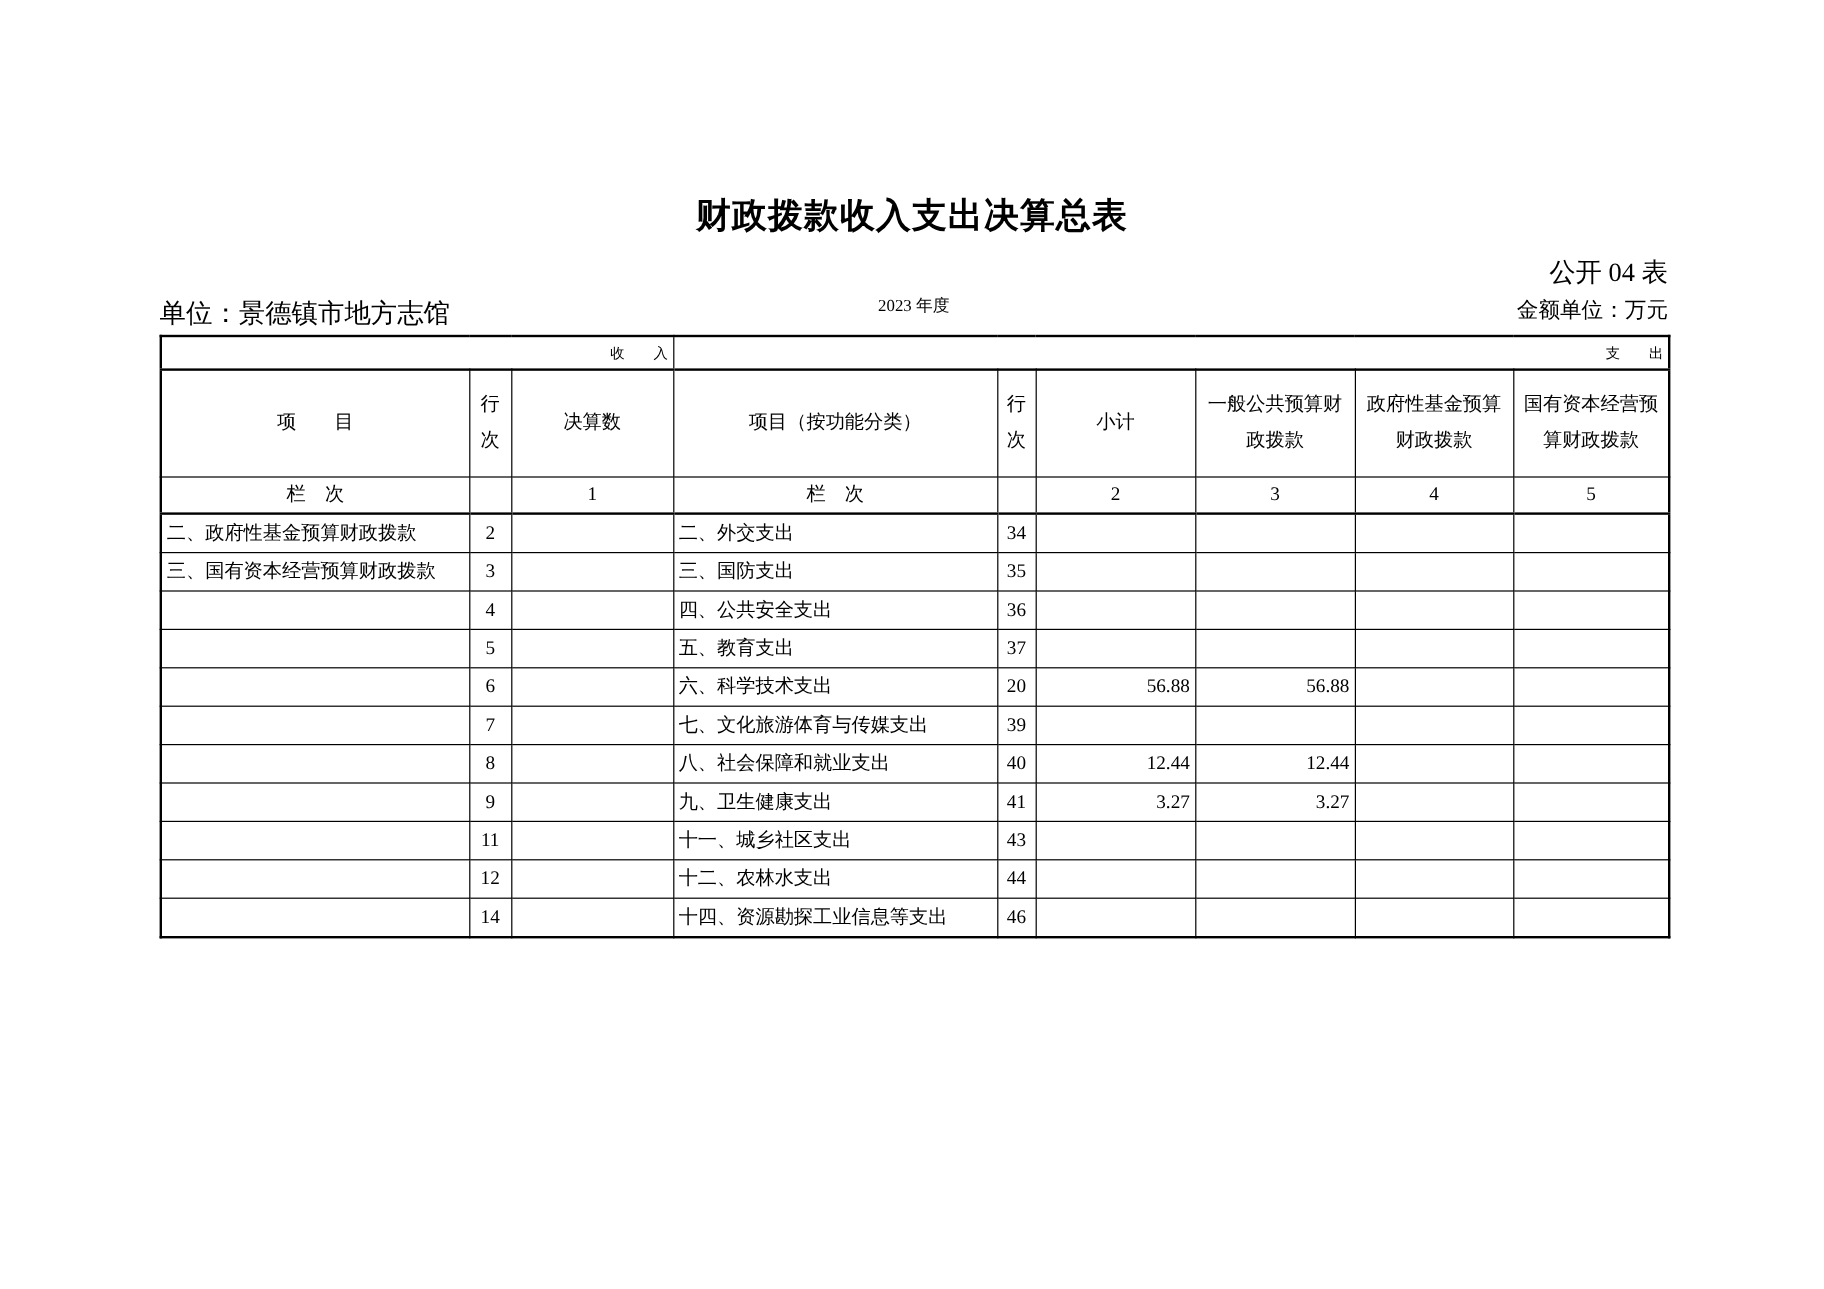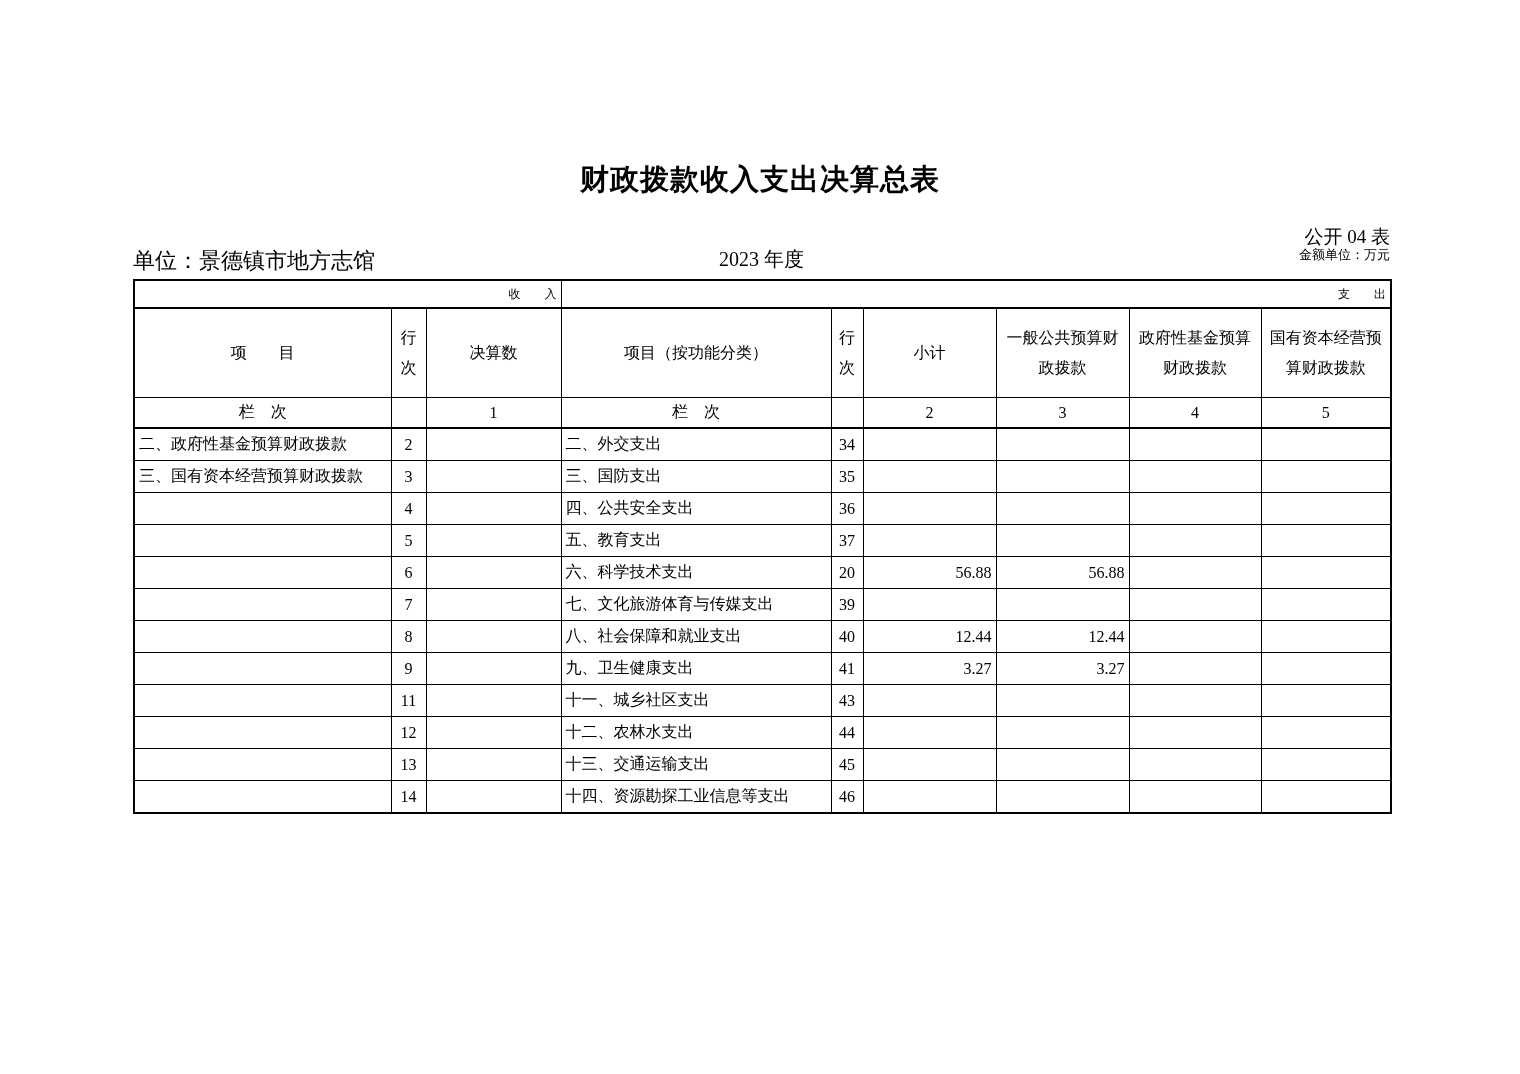--- a/index.html
+++ b/index.html
@@ -21,44 +21,44 @@
     top: 160px;
     left: 0;
     width: 100%;
     text-align: center;
     font-size: 29px;
     font-weight: bold;
     letter-spacing: 1px;
   }
   .form-code {
     position: absolute;
-    top: 224px;
+    top: 212px;
     right: 130px;
-    font-size: 19px;
+    font-size: 22px;
   }
   .meta-unit {
     position: absolute;
     top: 246px;
     left: 133px;
     font-size: 22px;
     font-family: Liberation Serif, serif;
   }
   .meta-period {
     position: absolute;
     top: 246px;
     left: 133px;
     width: 1257px;
     text-align: center;
-    font-size: 20px;
+    font-size: 14px;
   }
   .meta-amount-unit {
     position: absolute;
     top: 246px;
     right: 130px;
-    font-size: 13px;
+    font-size: 18px;
   }
   table.fiscal {
     position: absolute;
     left: 133px;
     top: 279px;
     width: 1257px;
     border-collapse: collapse;
     table-layout: fixed;
     font-size: 16px;
     border: 2px solid #000;
@@ -263,31 +263,20 @@
           <td class="num"></td>
           <td class="item sec">十二、农林水支出</td>
           <td class="line">44</td>
           <td class="num"></td>
           <td class="num"></td>
           <td class="num"></td>
           <td class="num"></td>
         </tr>
         <tr>
           <td class="item"></td>
-          <td class="line">13</td>
-          <td class="num"></td>
-          <td class="item sec">十三、交通运输支出</td>
-          <td class="line">45</td>
-          <td class="num"></td>
-          <td class="num"></td>
-          <td class="num"></td>
-          <td class="num"></td>
-        </tr>
-        <tr>
-          <td class="item"></td>
           <td class="line">14</td>
           <td class="num"></td>
           <td class="item sec">十四、资源勘探工业信息等支出</td>
           <td class="line">46</td>
           <td class="num"></td>
           <td class="num"></td>
           <td class="num"></td>
           <td class="num"></td>
         </tr>
       </tbody>

